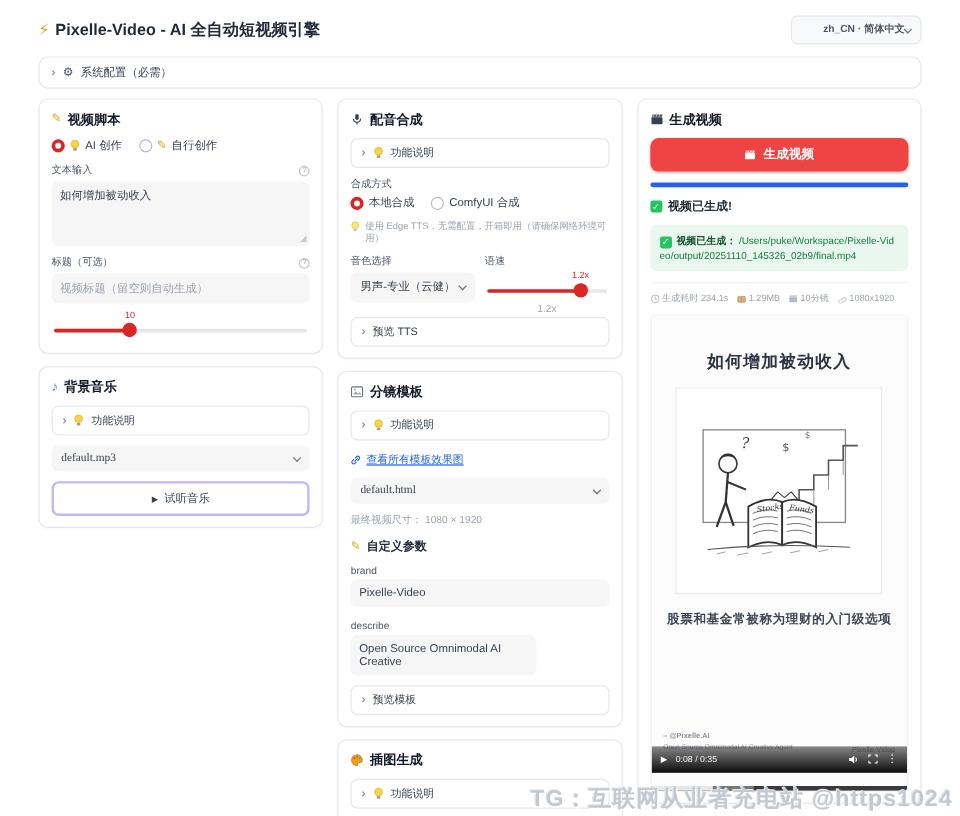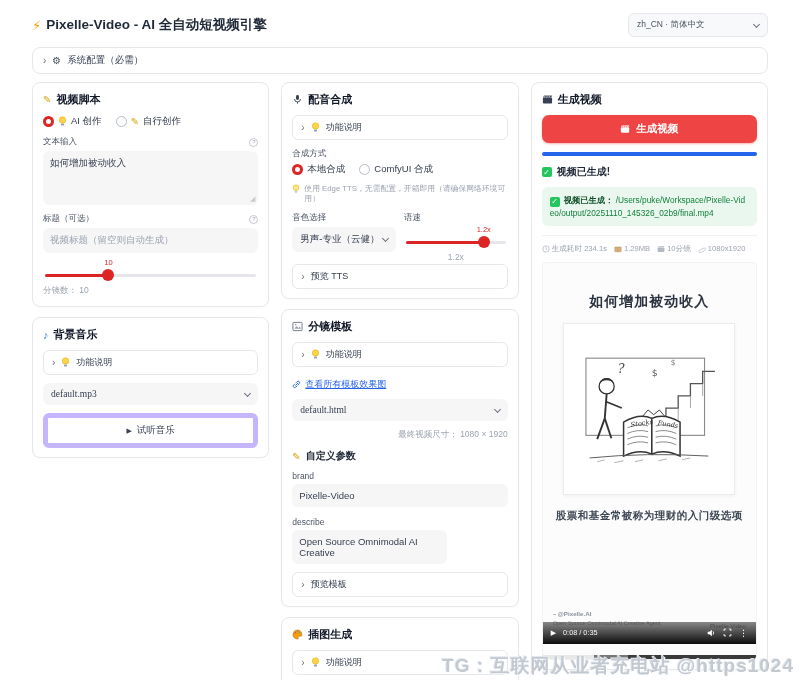--- a/index.html
+++ b/index.html
@@ -6,22 +6,22 @@
   body {
     width: 800px; height: 680px; overflow: hidden; position: relative;
     background: #ffffff; font-family: "Liberation Sans", "DejaVu Sans", sans-serif;
     color: #1f2937;
   }
   
   .header { display: flex; justify-content: space-between; align-items: center; padding: 13px 32px 4px 32px; }
   .app-title { font-size: 13.5px; font-weight: bold; display: flex; gap: 5px; align-items: center; }
   .zap { color: #f59e0b; font-size: 13px; }
   .lang-dd {
-    width: 140px; background: #f8f9fa; border: 1px solid #e5e7eb; border-radius: 6px;
-    font-size: 8.5px; color: #4b5563; padding: 5px 8px; display: flex; justify-content: space-between; align-items: center;
+    width: 109px; background: #f8f9fa; border: 1px solid #e5e7eb; border-radius: 6px;
+    font-size: 8.5px; color: #4b5563; padding: 5px 8px; display: flex; justify-content: flex-end; align-items: center; font-weight: bold;
   }
   .chev-css { width: 5px; height: 5px; border-right: 1.3px solid #6b7280; border-bottom: 1.3px solid #6b7280; transform: rotate(45deg); margin-top: -2px; flex: none; }
   
   .sys-acc {
     margin: 6px 32px 0 32px; border: 1px solid #e5e7eb; border-radius: 8px; background: #fff;
     padding: 6px 10px; font-size: 9.5px; color: #374151; display: flex; align-items: center; gap: 6px;
   }
   .chevron { color: #6b7280; font-size: 10px; line-height: 1; }
   .gear { color: #4b5563; font-size: 10px; }
   
@@ -44,21 +44,21 @@
   .rdot.off { border: 1px solid #b7bcc5; background: #fff; }
   .slider { position: relative; height: 12px; margin: 16px 2px 4px 2px; }
   .track { position: absolute; top: 5px; left: 0; right: 0; height: 3px; border-radius: 2px; background: #e5e7eb; }
   .fill { position: absolute; top: 5px; left: 0; height: 3px; border-radius: 2px; background: #dc2626; }
   .knob { position: absolute; top: 0; width: 12px; height: 12px; border-radius: 50%; background: #dc2626; transform: translateX(-50%); }
   .sval { position: absolute; top: -11px; transform: translateX(-50%); font-size: 7.5px; color: #dc2626; }
   .caption { font-size: 8.5px; color: #9ca3af; }
   .hint { font-size: 7.8px; color: #9ca3af; margin-bottom: 8px; display: flex; gap: 4px; align-items: flex-start; line-height: 1.3; }
   .row2 { display: flex; gap: 8px; margin-bottom: 2px; }
   .row2 > div { flex: 1; min-width: 0; }
-  .btn-outline { border: 5px solid #c4b5fd; border-radius: 6px; padding: 6px; text-align: center; font-size: 9.5px; color: #374151; display: flex; justify-content: center; align-items: center; gap: 5px; }
+  .btn-outline { border: 2px solid #c4b5fd; border-radius: 6px; padding: 6px; text-align: center; font-size: 9.5px; color: #374151; display: flex; justify-content: center; align-items: center; gap: 5px; }
   .link { color: #2563eb; font-size: 9px; text-decoration: underline; display: inline-flex; align-items: center; gap: 4px; margin-bottom: 8px; }
   .subhead { font-size: 10px; font-weight: bold; color: #1f2937; display: flex; gap: 5px; align-items: center; margin: 2px 0 8px 0; }
   
   .btn-red { background: #ef4444; border-radius: 7px; color: #fff; font-size: 10.5px; font-weight: bold; text-align: center; padding: 7px; display: flex; justify-content: center; align-items: center; gap: 6px; margin-bottom: 9px; box-shadow: 0 1px 2px rgba(239,68,68,.4); }
   .bluebar { height: 4px; border-radius: 2px; background: #2563eb; margin-bottom: 9px; }
   .status-line { font-size: 10px; font-weight: bold; color: #1f2937; display: flex; align-items: center; gap: 5px; margin-bottom: 8px; }
   .checkbox { width: 10px; height: 10px; background: #22c55e; border-radius: 2px; color: #fff; font-size: 8px; display: flex; align-items: center; justify-content: center; flex: none; }
   .green-box { background: #e9f7ee; border-radius: 6px; padding: 7px 8px; font-size: 8.3px; color: #15803d; line-height: 1.45; margin-bottom: 9px; word-break: break-all; }
   .green-box b { color: #14532d; }
   .divider { border-top: 1px solid #f0f1f3; margin: 2px 0 8px 0; }
@@ -149,21 +149,20 @@
       </div>
       <div class="inp">
         <span class="placeholder">视频标题（留空则自动生成）</span>
       </div>
       <div class="slider">
         <div class="track"></div>
         <div class="fill" style="width:30%;"></div>
         <div class="knob" style="left:30%;"></div>
         <div class="sval" style="left:30%;">10</div>
       </div>
-      <div class="caption">分镜数： 10</div>
     </div>
 
     <div class="card">
       <div class="card-title">
         <span class="music-note">♪</span>
         <span>背景音乐</span>
       </div>
       <div class="acc">
         <span class="chevron">›</span>
         <span class="svgi">
@@ -285,21 +284,21 @@
           <svg width="9" height="9" viewBox="0 0 10 10">
               <path d="M4 6L6.5 3.5M3 4.5L1.8 5.7a1.6 1.6 0 0 0 2.3 2.3L5.3 6.8M6.8 5.3L8 4.1A1.6 1.6 0 0 0 5.7 1.8L4.5 3" stroke="#2563eb" stroke-width="1" fill="none" stroke-linecap="round"></path>
             </svg>
         </span>
         <span>查看所有模板效果图</span>
       </div>
       <div class="dd">
         <span>default.html</span>
         <span class="chev-css"></span>
       </div>
-      <div class="caption" style="margin-bottom:8px;text-align:right;">最终视频尺寸： 1080 × 1920</div>
+      <div class="caption" style="margin-bottom:8px;">最终视频尺寸： 1080 × 1920</div>
       <div class="subhead">
         <span class="pencil">✎</span>
         <span>自定义参数</span>
       </div>
       <div class="row2">
         <div>
           <div class="lbl">
               <span>brand</span>
             </div>
           <div class="inp"><span>Pixelle-Video</span></div>

